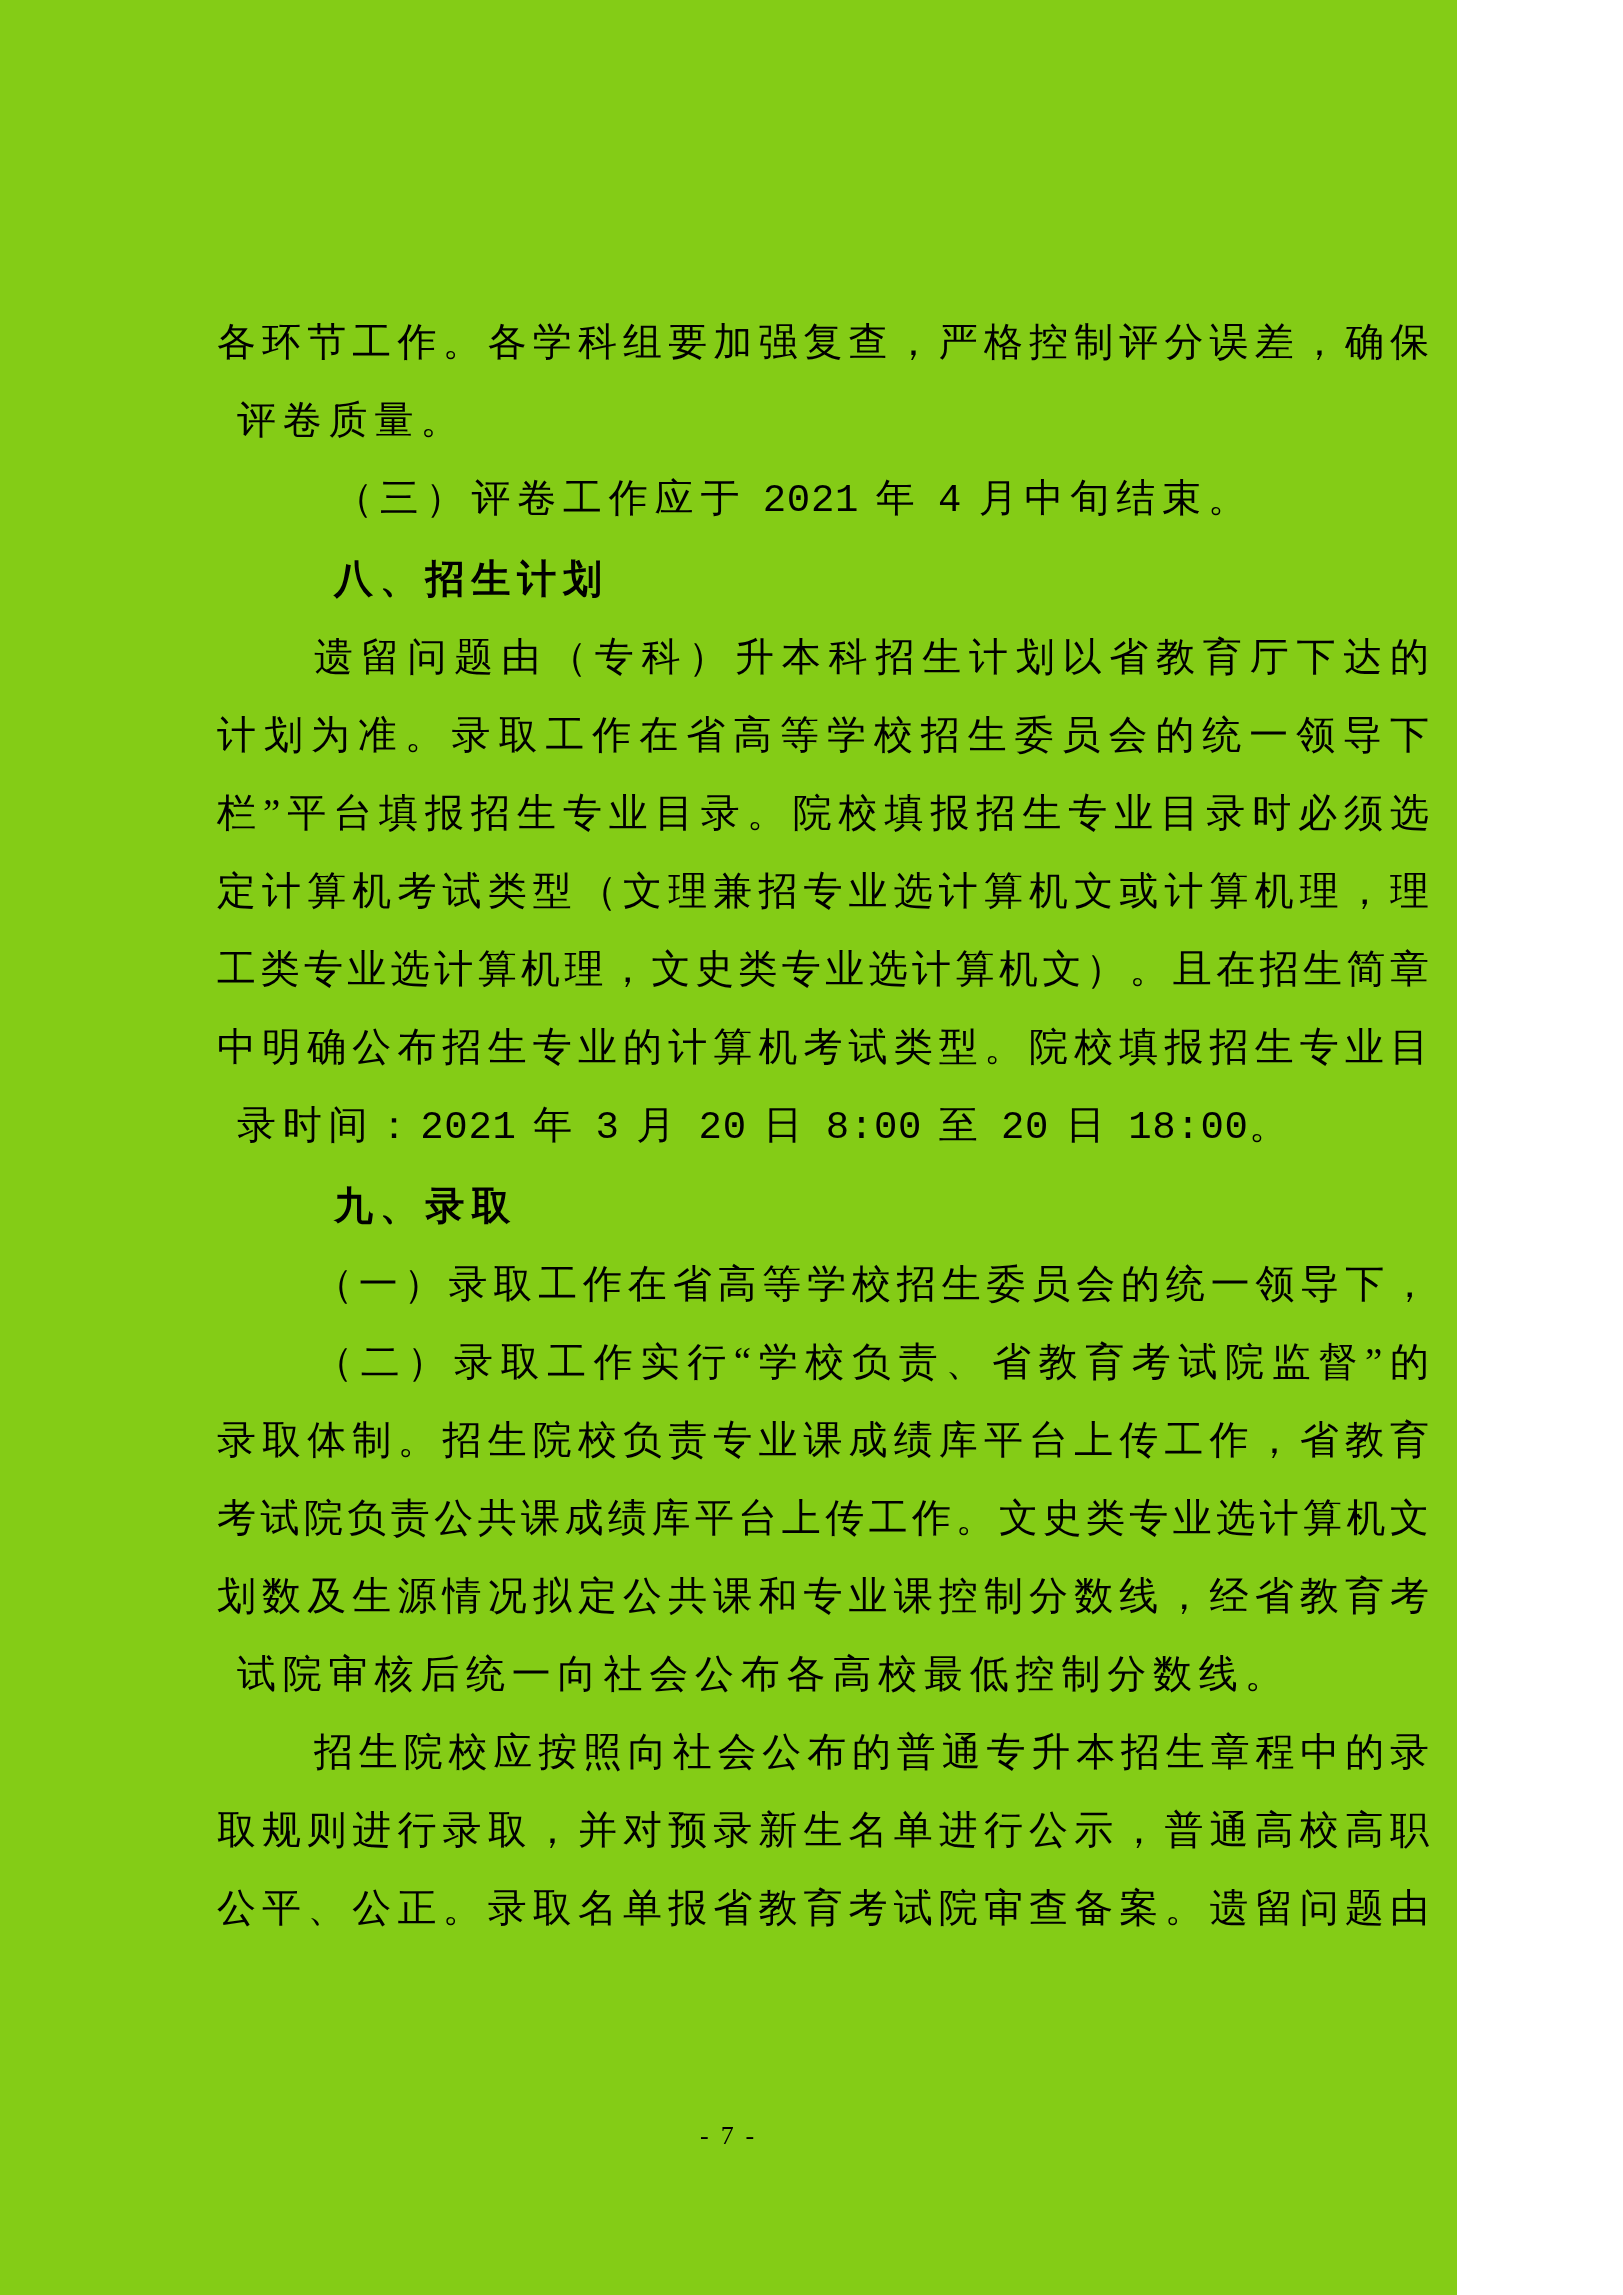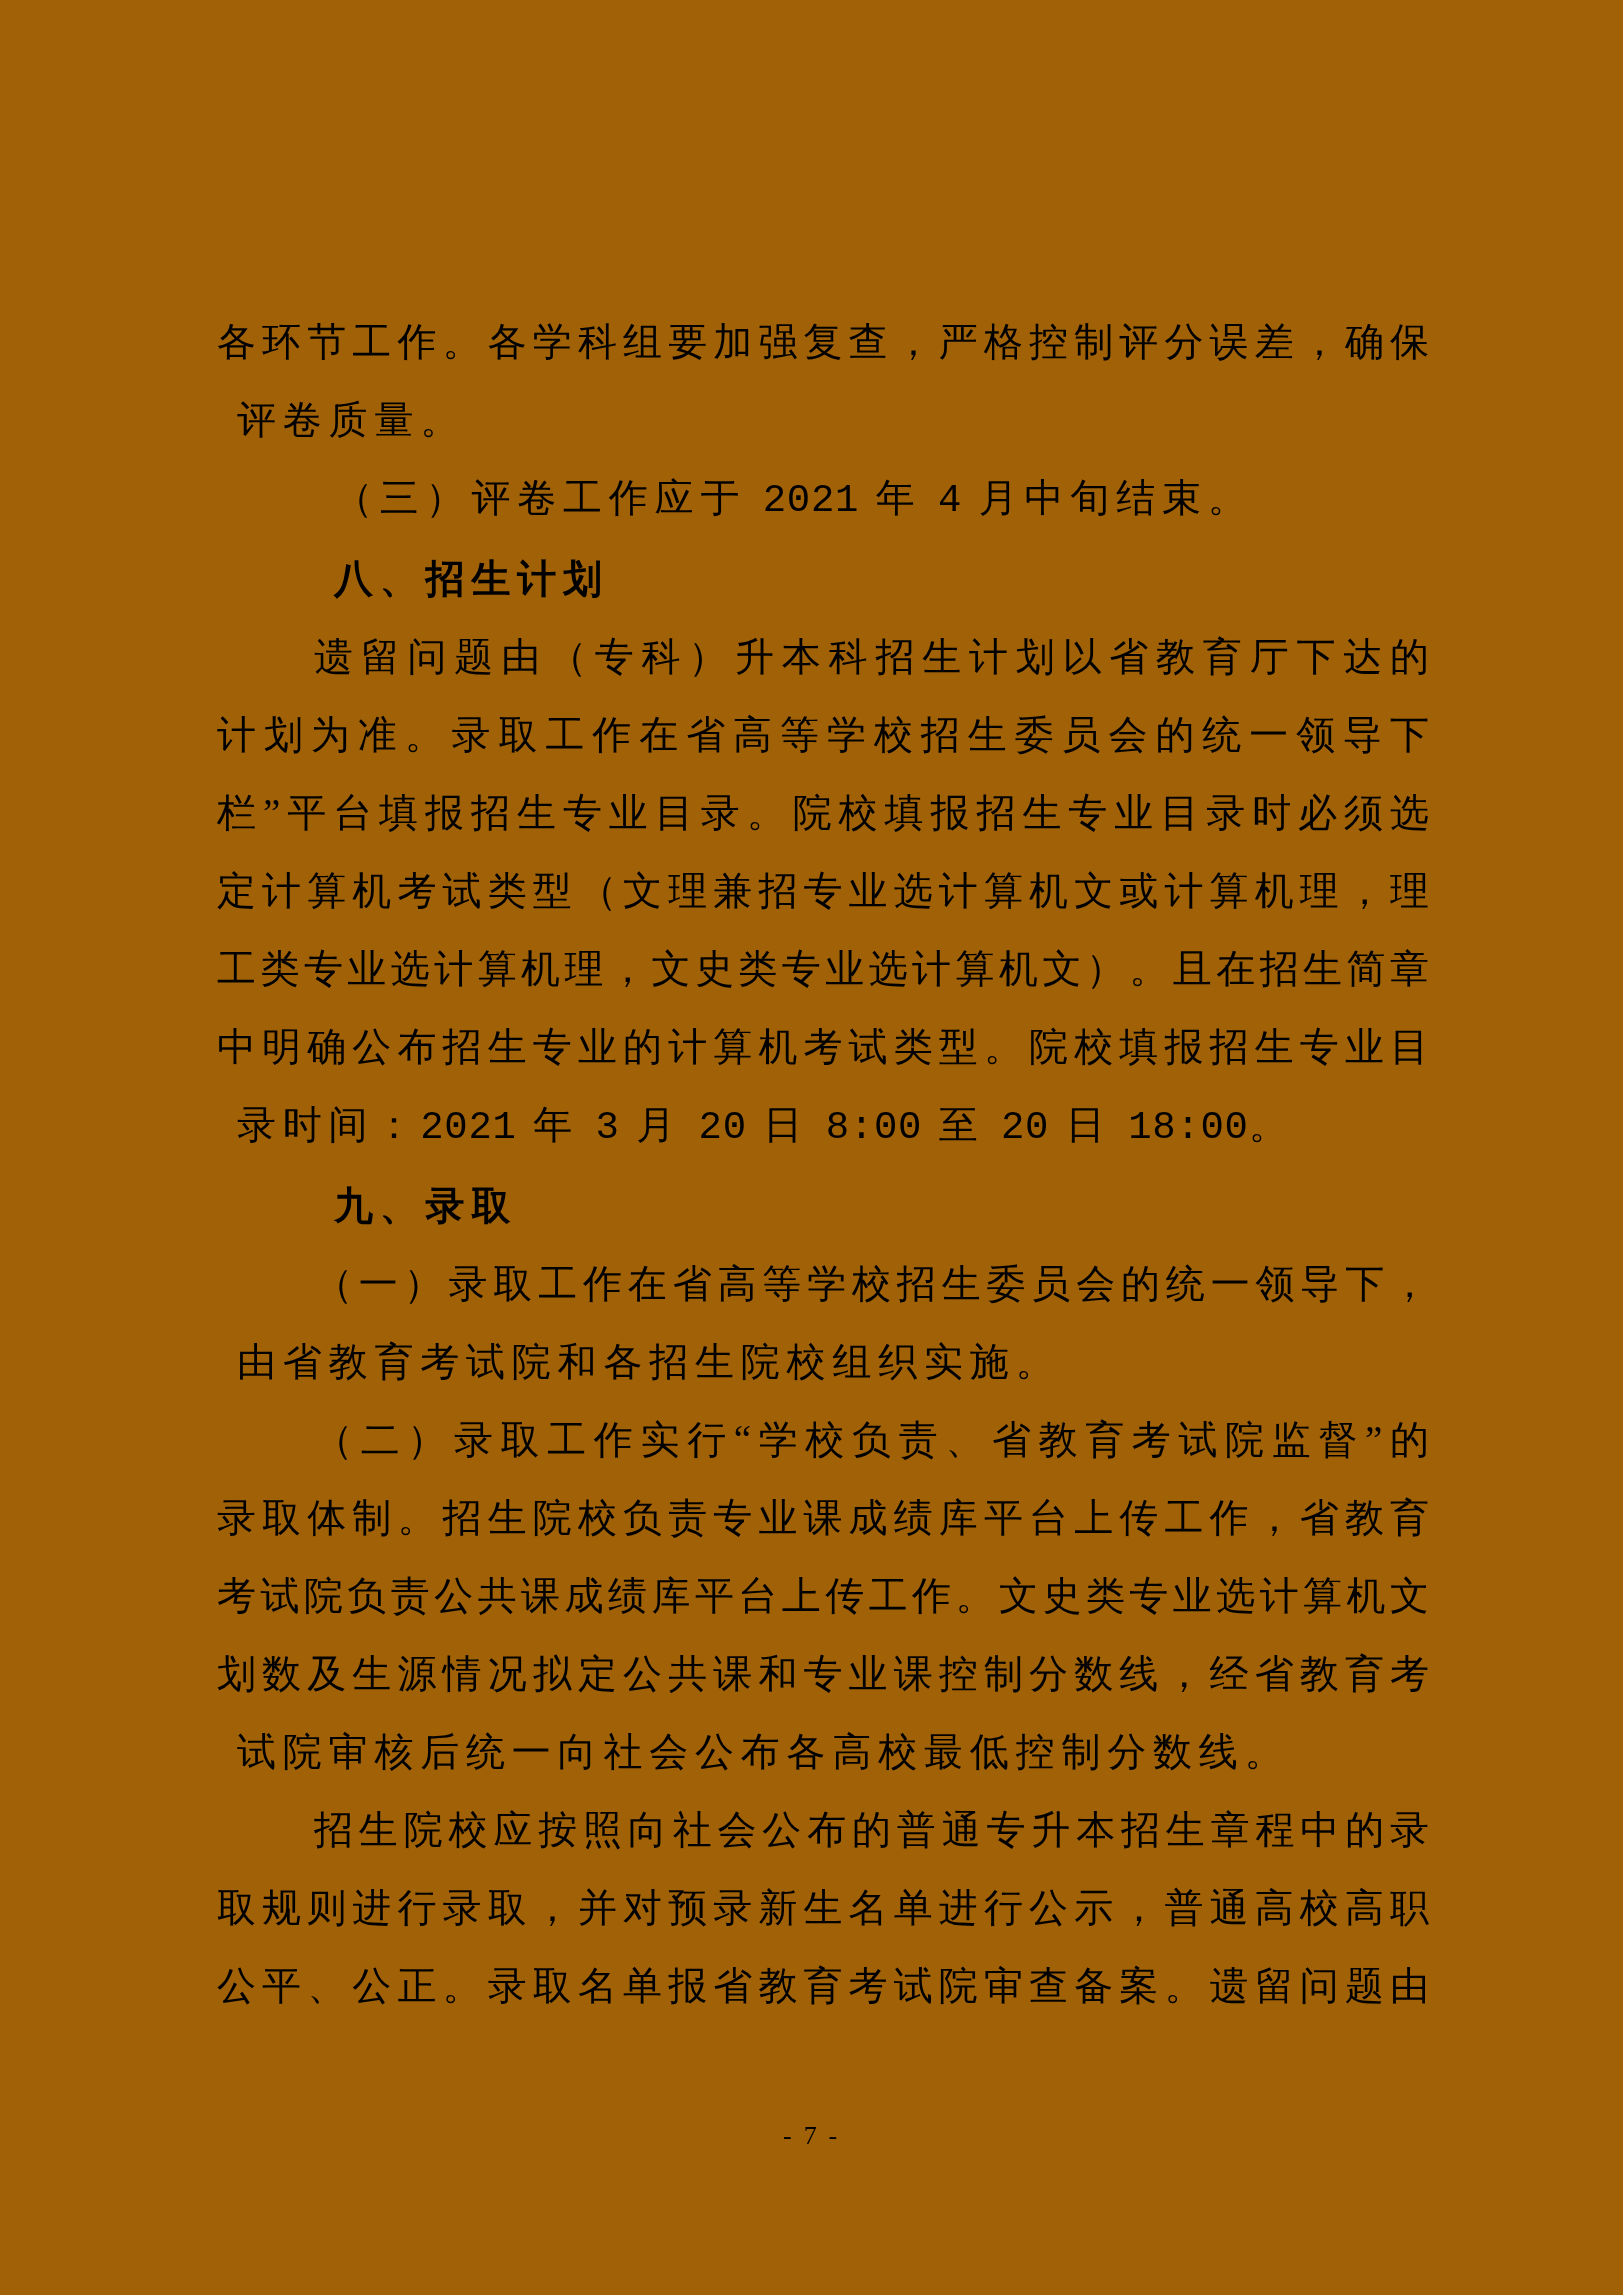--- a/index.html
+++ b/index.html
@@ -2,23 +2,23 @@
 <html style="font-size:11px"><head>
 <meta charset="utf-8">
 <style>
   html, body {
     margin: 0;
     padding: 0;
     background: #ffffff;
   }
   .page {
     position: relative;
-    width: 1623px;
+    width: 1457px;
     height: 2295px;
-    background: #a16207;
+    background: #84cc16;
     overflow: hidden;
     font-family: "Liberation Serif", "DejaVu Serif", serif;
     color: #000000;
   }
   .body-text {
     position: absolute;
     left: 217px;
     top: 303px;
     width: 1212px;
   }
@@ -70,21 +70,20 @@
       <div class="line no-fill indent bold">八、招生计划</div>
       <div class="line indent">遗留问题由（专科）升本科招生计划以省教育厅下达的</div>
       <div class="line">计划为准。录取工作在省高等学校招生委员会的统一领导下</div>
       <div class="line">栏”平台填报招生专业目录。院校填报招生专业目录时必须选</div>
       <div class="line">定计算机考试类型（文理兼招专业选计算机文或计算机理，理</div>
       <div class="line">工类专业选计算机理，文史类专业选计算机文）。且在招生简章</div>
       <div class="line">中明确公布招生专业的计算机考试类型。院校填报招生专业目</div>
       <div class="line no-fill">录时间：<span class="ascii">2021</span> 年 <span class="ascii">3</span> 月 <span class="ascii">20</span> 日 <span class="ascii">8:00</span> 至 <span class="ascii">20</span> 日 <span class="ascii">18:00</span>。</div>
       <div class="line no-fill indent bold">九、录取</div>
       <div class="line indent">（一）录取工作在省高等学校招生委员会的统一领导下，</div>
-      <div class="line no-fill">由省教育考试院和各招生院校组织实施。</div>
       <div class="line indent">（二）录取工作实行“学校负责、省教育考试院监督”的</div>
       <div class="line">录取体制。招生院校负责专业课成绩库平台上传工作，省教育</div>
       <div class="line">考试院负责公共课成绩库平台上传工作。文史类专业选计算机文</div>
       <div class="line">划数及生源情况拟定公共课和专业课控制分数线，经省教育考</div>
       <div class="line no-fill">试院审核后统一向社会公布各高校最低控制分数线。</div>
       <div class="line indent">招生院校应按照向社会公布的普通专升本招生章程中的录</div>
       <div class="line">取规则进行录取，并对预录新生名单进行公示，普通高校高职</div>
       <div class="line">公平、公正。录取名单报省教育考试院审查备案。遗留问题由</div>
     </div>
   <div class="page-number">- 7 -</div>

